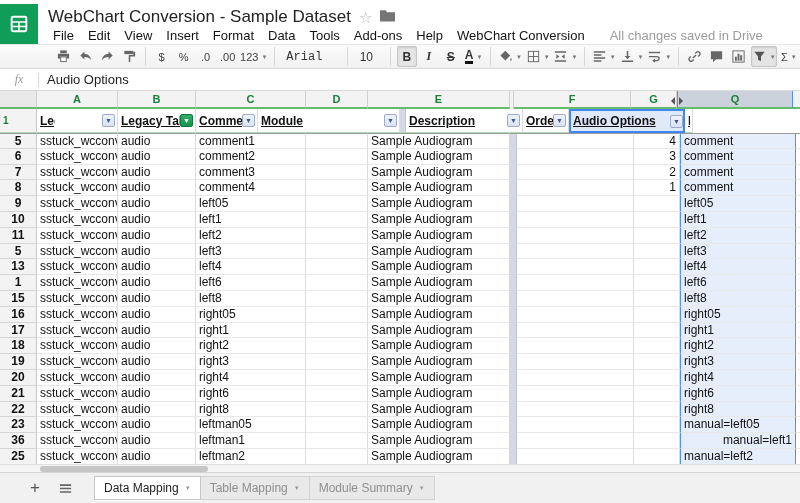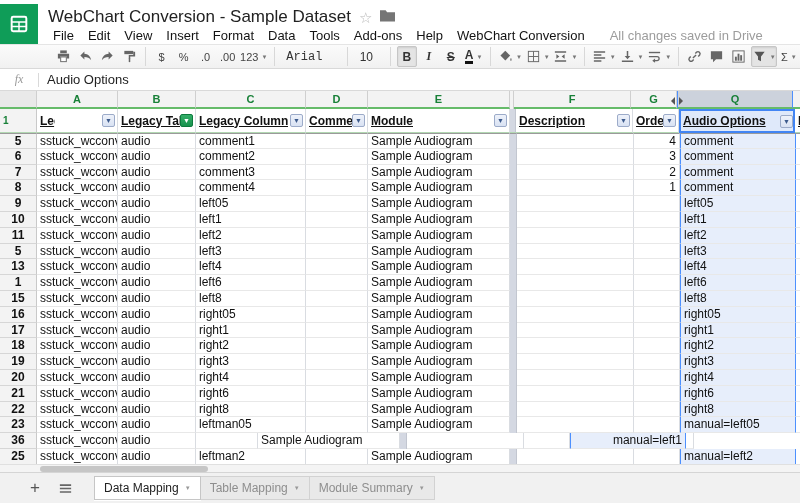--- a/index.html
+++ b/index.html
@@ -321,24 +321,20 @@
     <div class="g-row" id="row1">
         <div class="cell gutter" style="width: 37px;">1</div>
         <div class="cell" style="width: 81px; gap: 47px;">
           <div class="hdr-label">Legacy DB</div>
           <div class="dd-btn">▼</div>
         </div>
         <div class="cell" style="width: 78px;">
           <div class="hdr-label">Legacy Table</div>
           <div class="dd-btn funnel">▼</div>
         </div>
-        <div class="cell" style="width: 110px;">
-          <div class="hdr-label">Legacy Column</div>
-          <div class="dd-btn">▼</div>
-        </div>
         <div class="cell" style="width: 62px;">
           <div class="hdr-label">Comments</div>
           <div class="dd-btn">▼</div>
         </div>
         <div class="cell" style="width: 142px;">
           <div class="hdr-label">Module</div>
           <div class="dd-btn">▼</div>
         </div>
         <div class="cell frozen-div" style="height: 24px;"></div>
         <div class="cell" style="width: 117px;">
@@ -602,20 +598,21 @@
           <div class="cell frozen-div" style="height: 15.8px;"></div>
           <div class="cell" style="width: 117px;"></div>
           <div class="cell align-right" style="width: 46px;"></div>
           <div class="cell sel-cell" style="width: 116px;">manual=left05</div>
           <div class="cell" style="width: 8px;"></div>
         </div>
         <div class="g-row d-row">
           <div class="cell gutter" style="width: 37px;">36</div>
           <div class="cell" style="width: 81px;">sstuck_wcconv</div>
           <div class="cell" style="width: 78px;">audio</div>
+          <div class="cell" style="width: 110px;">leftman1</div>
           <div class="cell" style="width: 62px;"></div>
           <div class="cell" style="width: 142px;">Sample Audiogram</div>
           <div class="cell frozen-div" style="height: 15.8px;"></div>
           <div class="cell" style="width: 117px;"></div>
           <div class="cell align-right" style="width: 46px;"></div>
           <div class="cell sel-cell" style="width: 116px; text-align: right;">manual=left1</div>
           <div class="cell" style="width: 8px;"></div>
         </div>
         <div class="g-row d-row">
           <div class="cell gutter" style="width: 37px;">25</div>

